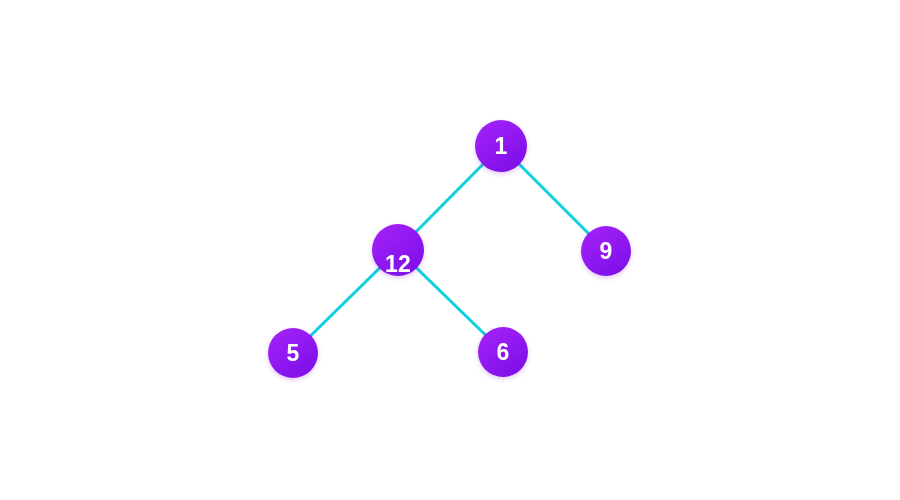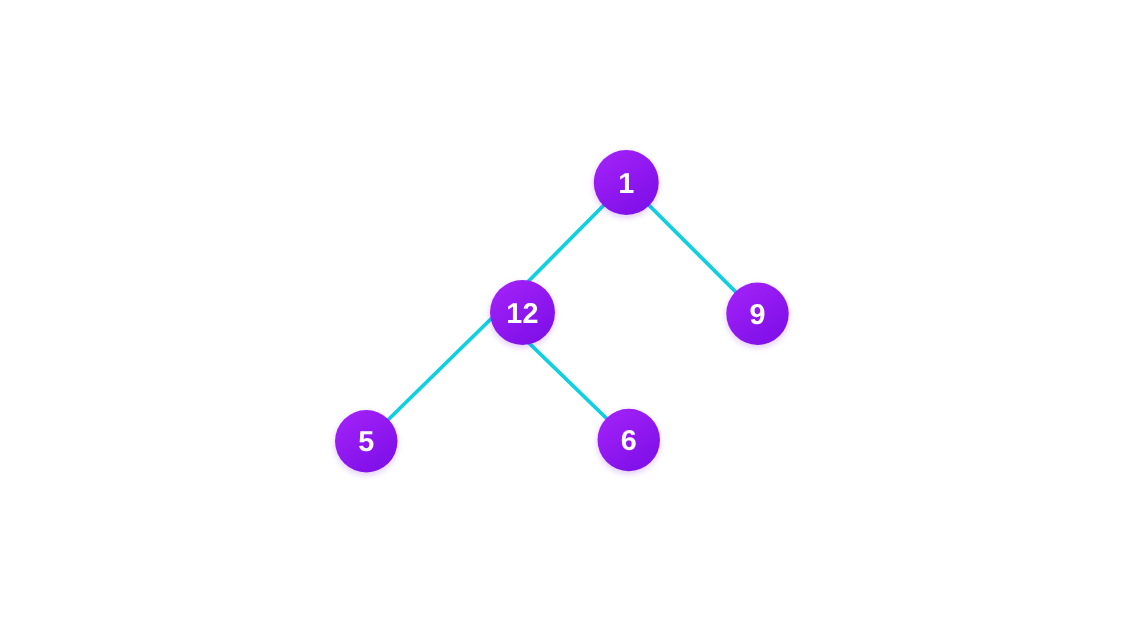--- a/index.html
+++ b/index.html
@@ -64,21 +64,21 @@
       <line x1="501" y1="146" x2="398" y2="250" stroke="#0fd0e0" stroke-width="3" stroke-linecap="round"></line>
       <line x1="501" y1="146" x2="606" y2="251" stroke="#0fd0e0" stroke-width="3" stroke-linecap="round"></line>
       <line x1="398" y1="250" x2="293" y2="353" stroke="#0fd0e0" stroke-width="3" stroke-linecap="round"></line>
       <line x1="398" y1="250" x2="503" y2="352" stroke="#0fd0e0" stroke-width="3" stroke-linecap="round"></line>
     </svg>
 
   <div id="node-layer">
       <div class="tree-node" style="left: 475px; top: 120px; width: 52px; height: 52px; background: linear-gradient(145deg, rgb(165, 36, 249) 0%, rgb(122, 12, 230) 100%);">
         <span class="node-label" style="color: rgb(255, 255, 255);">1</span>
       </div>
-      <div class="tree-node" style="left: 392px; top: 224px; width: 52px; height: 52px; background: linear-gradient(145deg, rgb(165, 36, 249) 0%, rgb(122, 12, 230) 100%);">
+      <div class="tree-node" style="left: 372px; top: 224px; width: 52px; height: 52px; background: linear-gradient(145deg, rgb(165, 36, 249) 0%, rgb(122, 12, 230) 100%); align-items: flex-end;">
         <span class="node-label" style="color: rgb(255, 255, 255);">12</span>
       </div>
       <div class="tree-node" style="left: 581px; top: 226px; width: 50px; height: 50px; background: linear-gradient(145deg, rgb(165, 36, 249) 0%, rgb(122, 12, 230) 100%);">
         <span class="node-label" style="color: rgb(255, 255, 255);">9</span>
       </div>
       <div class="tree-node" style="left: 268px; top: 328px; width: 50px; height: 50px; background: linear-gradient(145deg, rgb(165, 36, 249) 0%, rgb(122, 12, 230) 100%);">
         <span class="node-label" style="color: rgb(255, 255, 255);">5</span>
       </div>
       <div class="tree-node" style="left: 478px; top: 327px; width: 50px; height: 50px; background: linear-gradient(145deg, rgb(165, 36, 249) 0%, rgb(122, 12, 230) 100%);">
         <span class="node-label" style="color: rgb(255, 255, 255);">6</span>

